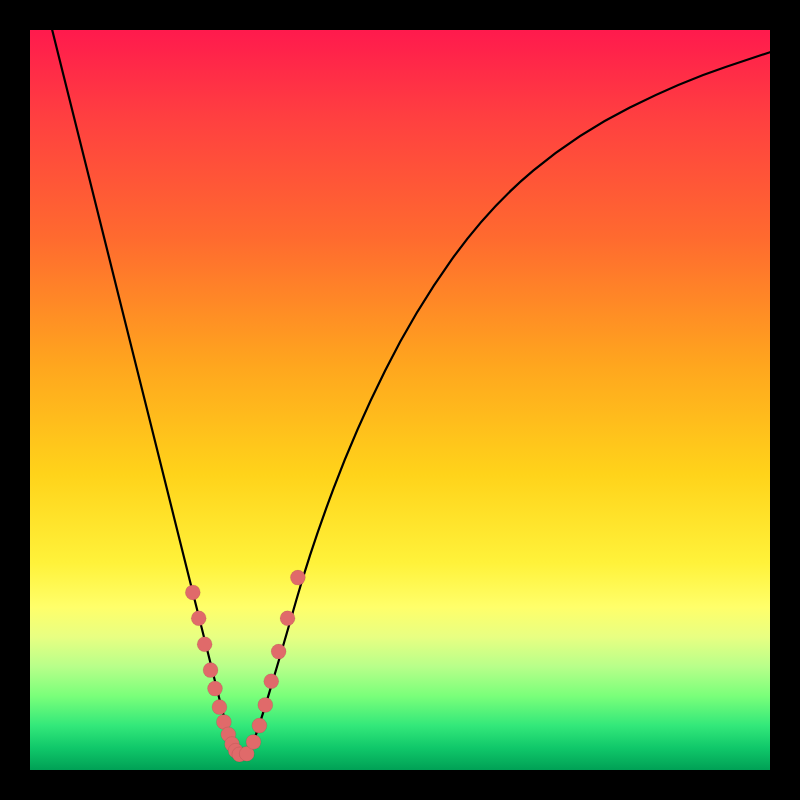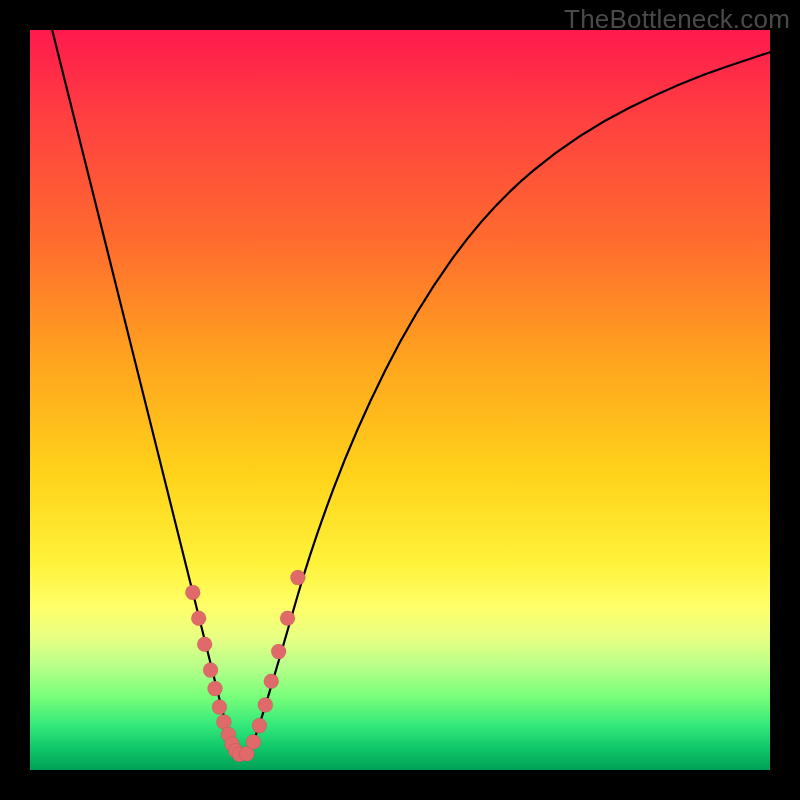--- a/index.html
+++ b/index.html
@@ -63,21 +63,20 @@
   .dot {
     fill: #e06a6a;
     stroke: rgba(0,0,0,0.15);
     stroke-width: 0.5;
   }
 </style>
 </head>
 <body>
 
 <div class="frame">
-  <div class="watermark">TheBottleneck.com</div>
 
   <div class="plot">
     <svg class="curve" viewBox="0 0 740 740">
       <path id="main-curve" fill="none" stroke="#000000" stroke-width="2.2" stroke-linecap="round" d="M 22.2 0 Q 22.2 0 33.3 44.39999999999998 Q 44.4 88.79999999999995 59.2 148 Q 74 207.20000000000005 88.80000000000001 266.4 Q 103.60000000000001 325.59999999999997 118.4 384.79999999999995 Q 133.2 444 144.3 488.4 Q 155.4 532.8 162.8 562.4 Q 170.20000000000002 592 177.60000000000002 621.6 Q 185 651.2 190.55 673.4000000000001 Q 196.10000000000002 695.6 201.65000000000003 710.4000000000001 Q 207.20000000000002 725.2 212.75 725.2 Q 218.29999999999998 725.2 223.85 710.4000000000001 Q 229.4 695.6 240.5 658.6 Q 251.60000000000002 621.6 266.4 569.8 Q 281.2 518 303.4 458.79999999999995 Q 325.6 399.59999999999997 355.20000000000005 340.4 Q 384.8 281.2 421.8 229.4 Q 458.8 177.60000000000002 503.20000000000005 140.60000000000002 Q 547.6 103.60000000000002 599.4000000000001 77.69999999999999 Q 651.2 51.799999999999955 695.6 37 T 740 22.200000000000045"></path>
       <g id="dots-left">
           <circle cx="162.8" cy="562.4" r="7.5" class="dot"></circle>
           <circle cx="168.72" cy="588.3" r="7.5" class="dot"></circle>
           <circle cx="174.64000000000001" cy="614.2" r="7.5" class="dot"></circle>
           <circle cx="180.56" cy="640.1" r="7.5" class="dot"></circle>
           <circle cx="185" cy="658.6" r="7.5" class="dot"></circle>

